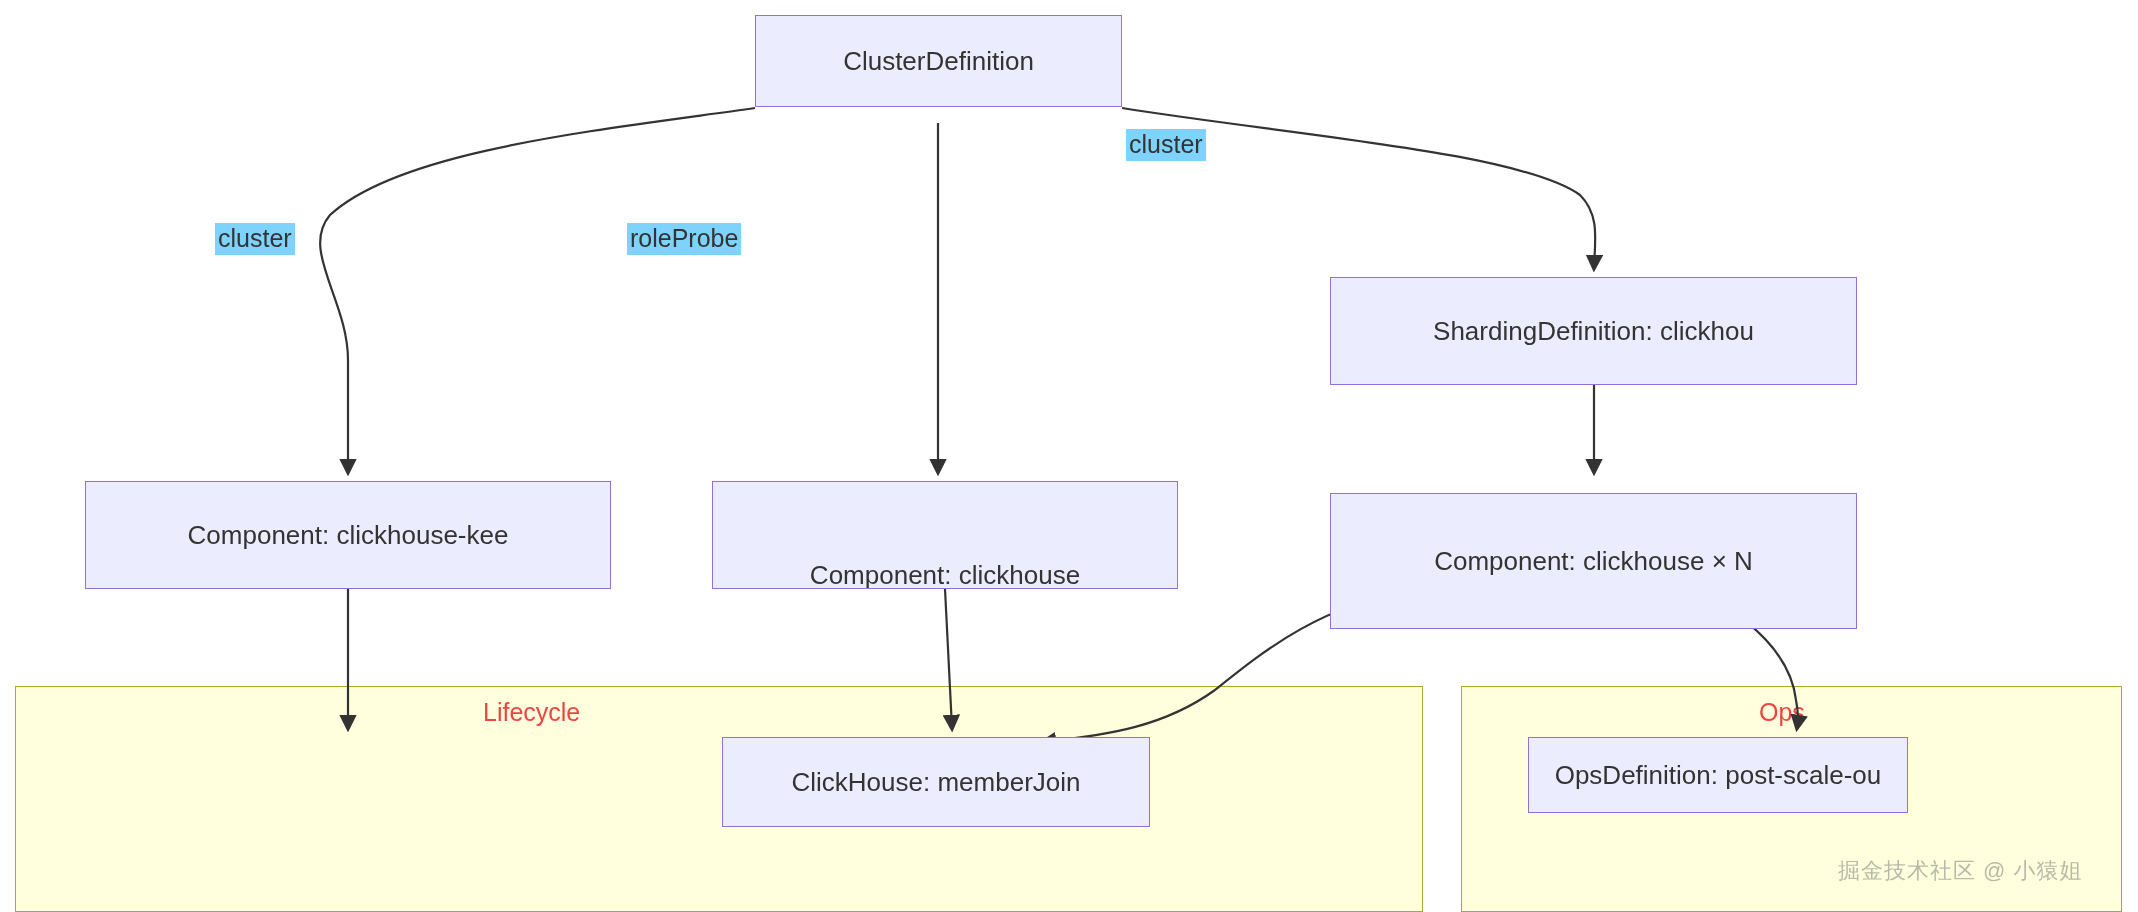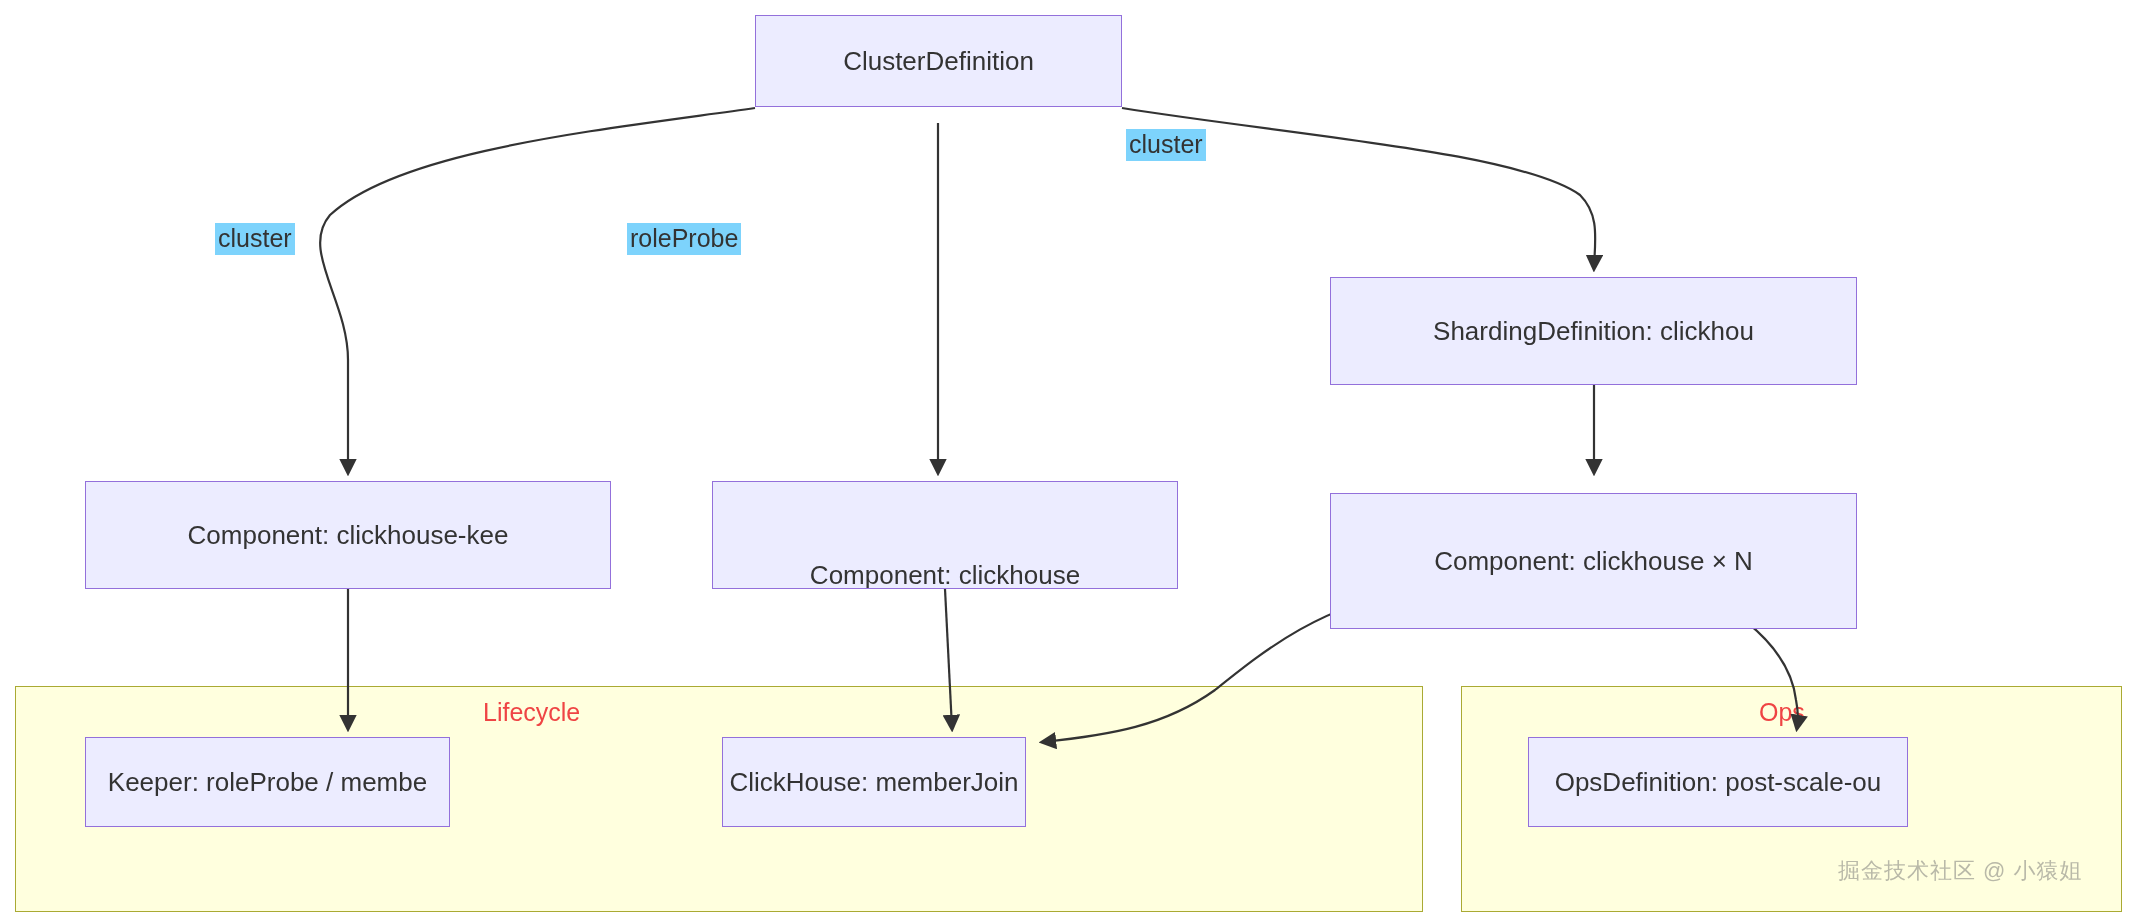--- a/index.html
+++ b/index.html
@@ -122,29 +122,26 @@
   </div>
 
   <div class="node" style="left:712px; top:481px; width:466px; height:108px;align-items:flex-end;">
     <span class="node-label">Component: clickhouse</span>
   </div>
 
   <div class="node" style="left:1330px; top:481px; width:527px; height:136px;margin-top:12px;">
     <span class="node-label">Component: clickhouse × N</span>
   </div>
 
-  <div class="node" style="left:85px; top:737px; width:365px; height:90px;">
-    <span class="node-label">Keeper: roleProbe / membe</span>
-  </div>
 
-  <div class="node" style="left:722px; top:737px; width:304px; height:90px;text-align:right;">
+  <div class="node" style="left:722px; top:737px; width:428px; height:90px;text-align:right;">
     <span class="node-label">ClickHouse: memberJoin</span>
   </div>
 
-  <div class="node" style="left:1528px; top:737px; width:380px; height:90px;">
+  <div class="node" style="left:1528px; top:737px; width:380px; height:76px;">
     <span class="node-label">OpsDefinition: post-scale-ou</span>
   </div>
 
   <div class="edge-label" style="left:215px; top:223px;">cluster</div>
   <div class="edge-label" style="left:627px; top:223px;">roleProbe</div>
   <div class="edge-label" style="left:1126px; top:129px;">cluster</div>
 
   <div class="watermark" style="left:1838px; top:856px;">掘金技术社区 @ 小猿姐</div>
 
 </div>

